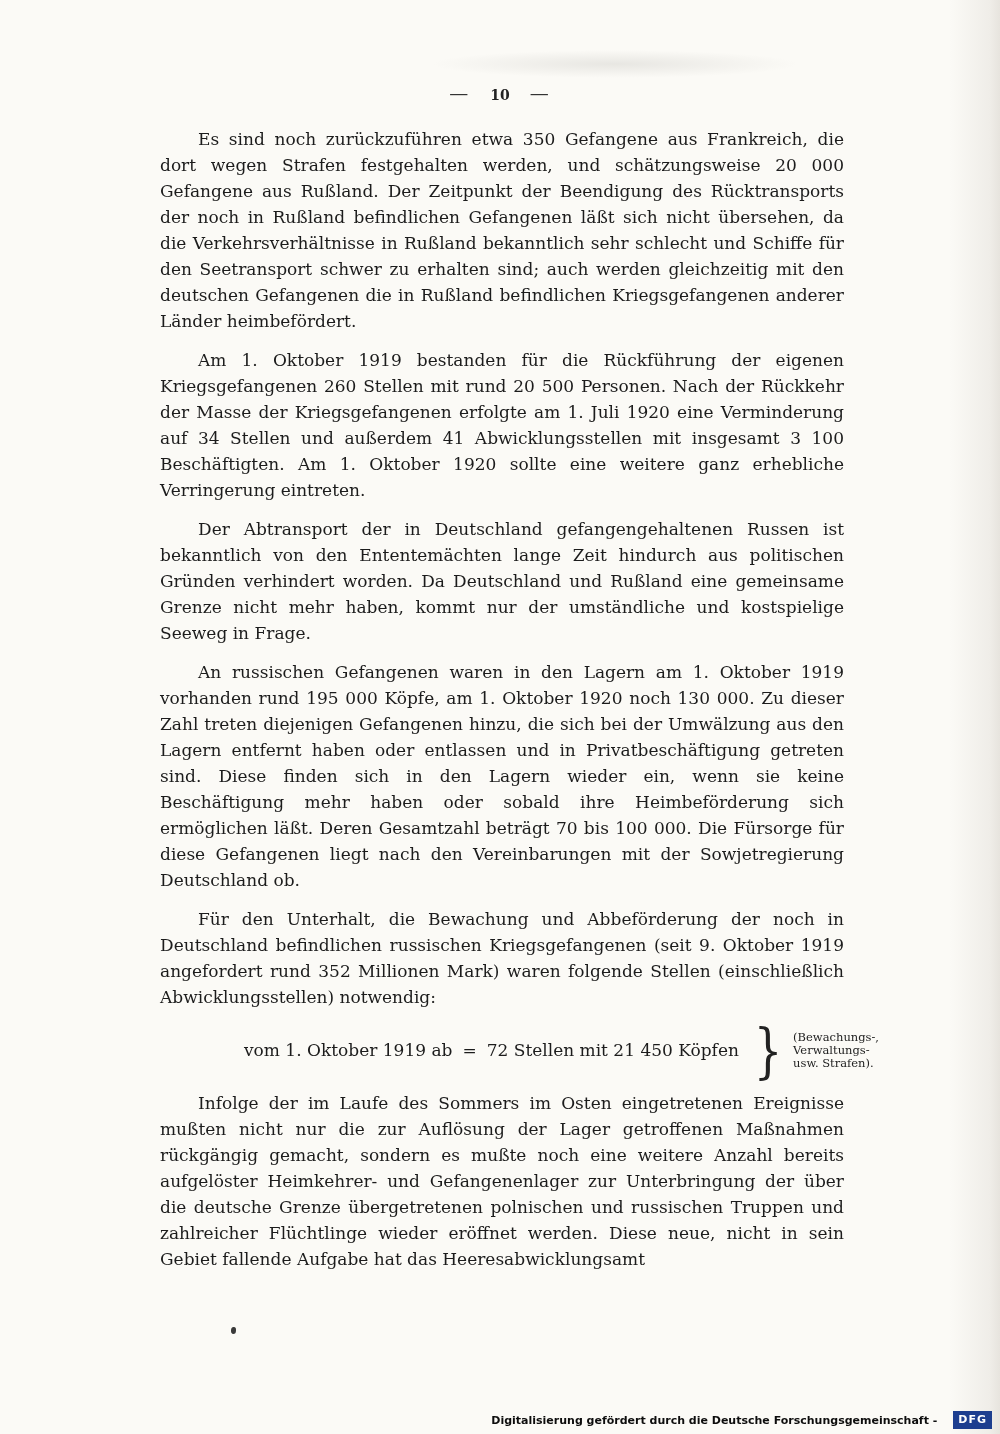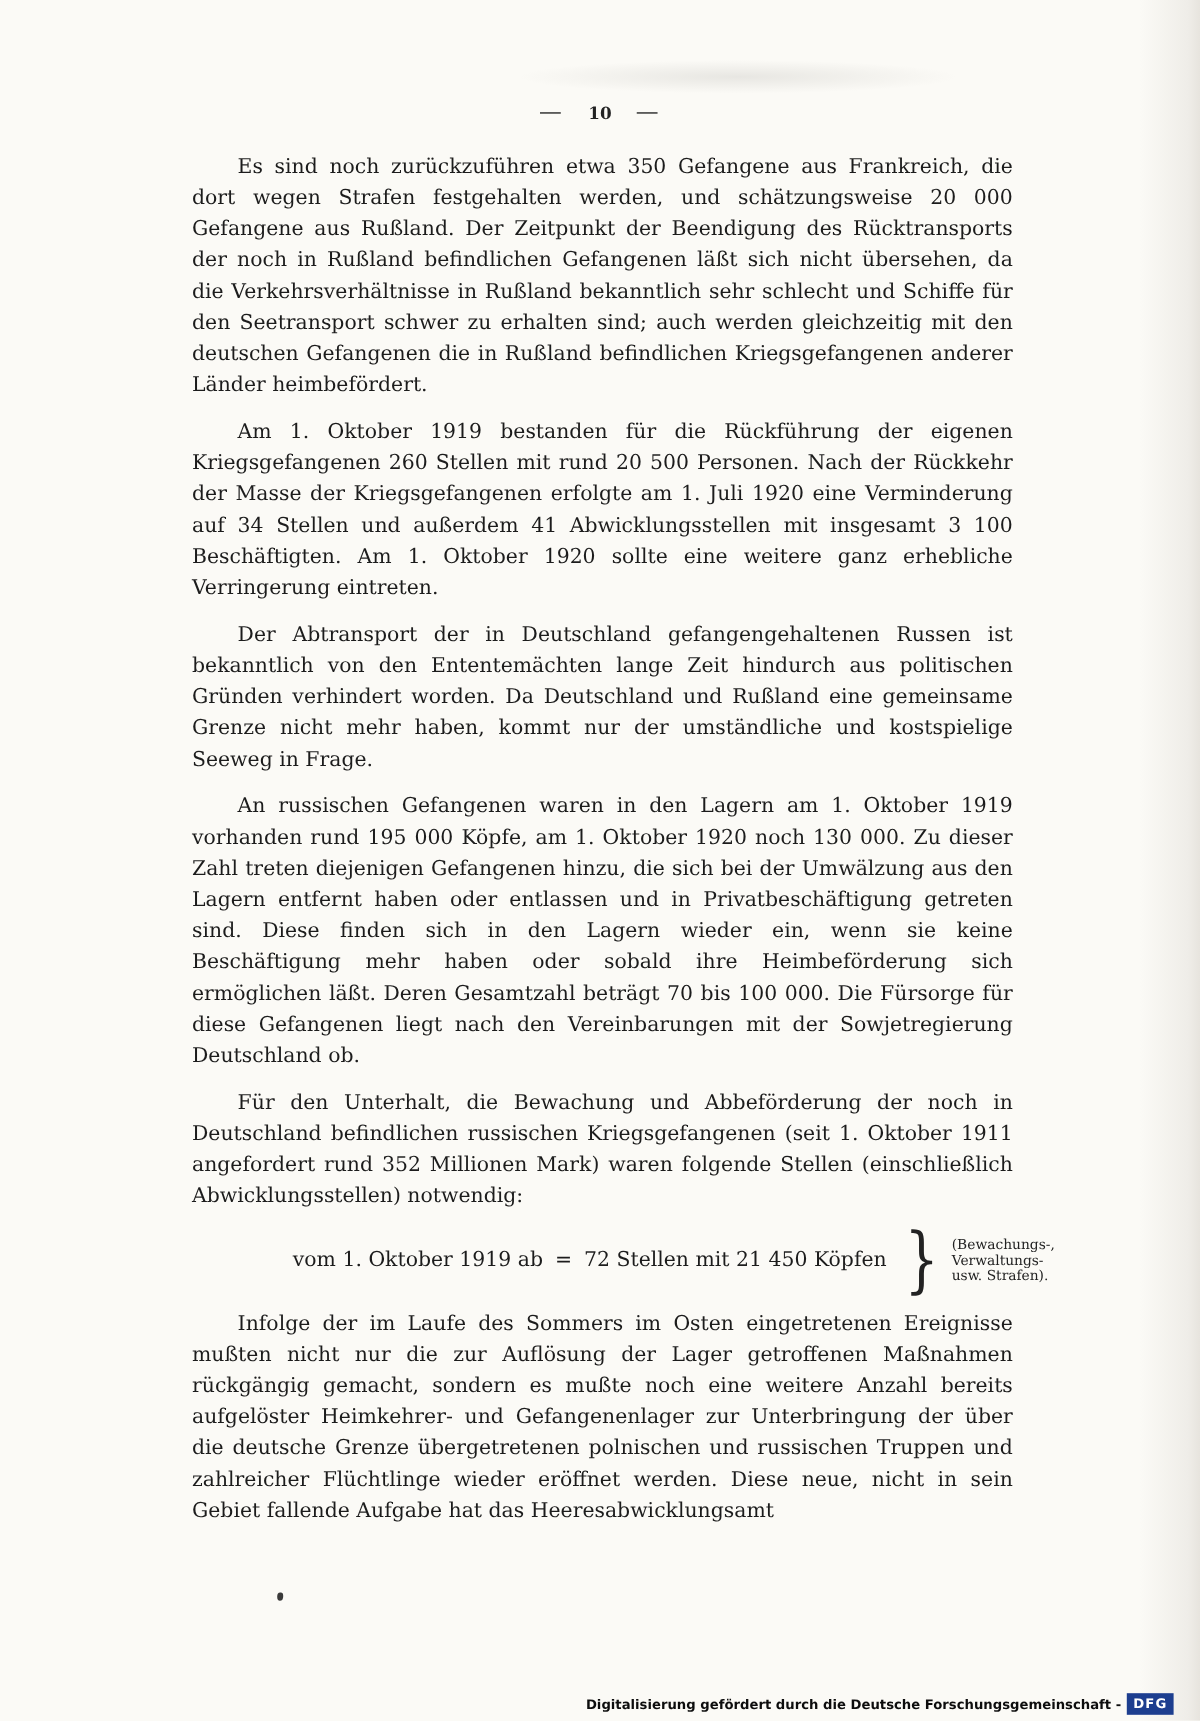--- a/index.html
+++ b/index.html
@@ -70,37 +70,38 @@
     color: #222;
   }
   .note {
     font-size: 11.5px;
     line-height: 13px;
     white-space: nowrap;
     color: #222;
   }
   .footer {
     position: absolute;
-    right: 22px;
+    right: 8px;
     bottom: 5px;
     display: flex;
     align-items: center;
     gap: 5px;
     font-family: "DejaVu Sans", sans-serif;
     font-size: 11px;
     font-weight: bold;
     color: #0d0d0d;
   }
   .dfg {
     background: #1d3e8f;
     color: #ffffff;
     font-weight: bold;
     font-size: 11px;
     padding: 2px 5px 3px 5px;
     letter-spacing: 1px;
+    margin-left: 11px;
   }
   .speck {
     position: absolute;
     background: #3a3a3a;
     border-radius: 50% 40% 55% 45%;
   }
   .smudge {
     position: absolute;
     background: radial-gradient(ellipse at center, rgba(130,128,122,0.16), rgba(130,128,122,0) 70%);
   }
@@ -120,21 +121,21 @@
 
 
     <p class="para indent">Es sind noch zurückzuführen etwa 350 Gefangene aus Frankreich, die dort wegen Strafen festgehalten werden, und schätzungsweise 20&nbsp;000 Gefangene aus Rußland. Der Zeitpunkt der Beendigung des Rücktransports der noch in Rußland befindlichen Gefangenen läßt sich nicht übersehen, da die Verkehrsverhältnisse in Rußland bekanntlich sehr schlecht und Schiffe für den Seetransport schwer zu erhalten sind; auch werden gleichzeitig mit den deutschen Gefangenen die in Rußland befindlichen Kriegsgefangenen anderer Länder heimbefördert.</p>
 
     <p class="para indent">Am 1. Oktober 1919 bestanden für die Rückführung der eigenen Kriegsgefangenen 260 Stellen mit rund 20&nbsp;500 Personen. Nach der Rückkehr der Masse der Kriegsgefangenen erfolgte am 1. Juli 1920 eine Verminderung auf 34 Stellen und außerdem 41 Abwicklungsstellen mit insgesamt 3&nbsp;100 Beschäftigten. Am 1. Oktober 1920 sollte eine weitere ganz erhebliche Verringerung eintreten.</p>
 
     <p class="para indent">Der Abtransport der in Deutschland gefangengehaltenen Russen ist bekanntlich von den Ententemächten lange Zeit hindurch aus politischen Gründen verhindert worden. Da Deutschland und Rußland eine gemeinsame Grenze nicht mehr haben, kommt nur der umständliche und kostspielige Seeweg in Frage.</p>
 
     <p class="para indent">An russischen Gefangenen waren in den Lagern am 1. Oktober 1919 vorhanden rund 195&nbsp;000 Köpfe, am 1. Oktober 1920 noch 130&nbsp;000. Zu dieser Zahl treten diejenigen Gefangenen hinzu, die sich bei der Umwälzung aus den Lagern entfernt haben oder entlassen und in Privatbeschäftigung getreten sind. Diese finden sich in den Lagern wieder ein, wenn sie keine Beschäftigung mehr haben oder sobald ihre Heimbeförderung sich ermöglichen läßt. Deren Gesamtzahl beträgt 70 bis 100&nbsp;000. Die Fürsorge für diese Gefangenen liegt nach den Vereinbarungen mit der Sowjetregierung Deutschland ob.</p>
 
-    <p class="para indent">Für den Unterhalt, die Bewachung und Abbeförderung der noch in Deutschland befindlichen russischen Kriegsgefangenen (seit 1. Oktober 1911 angefordert rund 352 Millionen Mark) waren folgende Stellen (einschließlich Abwicklungsstellen) notwendig:</p>
+    <p class="para indent">Für den Unterhalt, die Bewachung und Abbeförderung der noch in Deutschland befindlichen russischen Kriegsgefangenen (seit 9. Oktober 1919 angefordert rund 352 Millionen Mark) waren folgende Stellen (einschließlich Abwicklungsstellen) notwendig:</p>
 
     <div class="stellen">
       <div class="stellen-table">
         <div class="srow">
           <span>vom 1. Oktober 1919 ab</span>
             <span>=</span>
             <span>72 Stellen mit 21&nbsp;450 Köpfen</span>
         </div>
       </div>
       <div class="brace">}</div>

